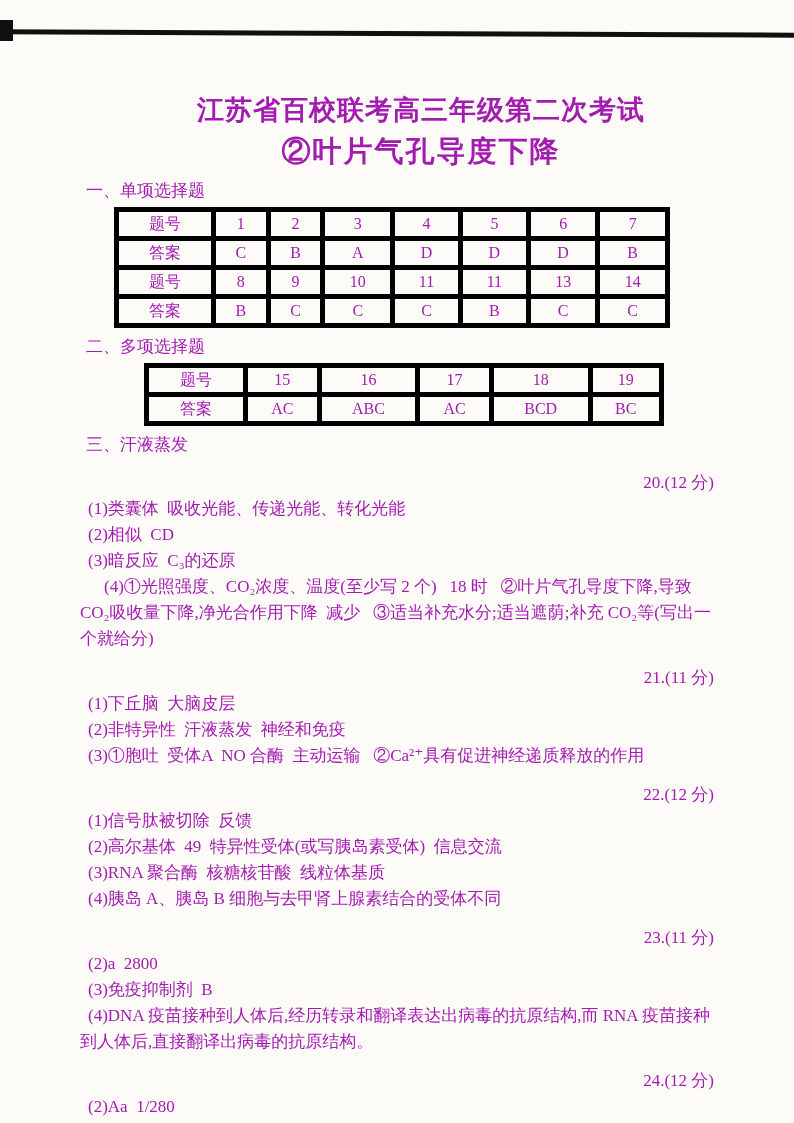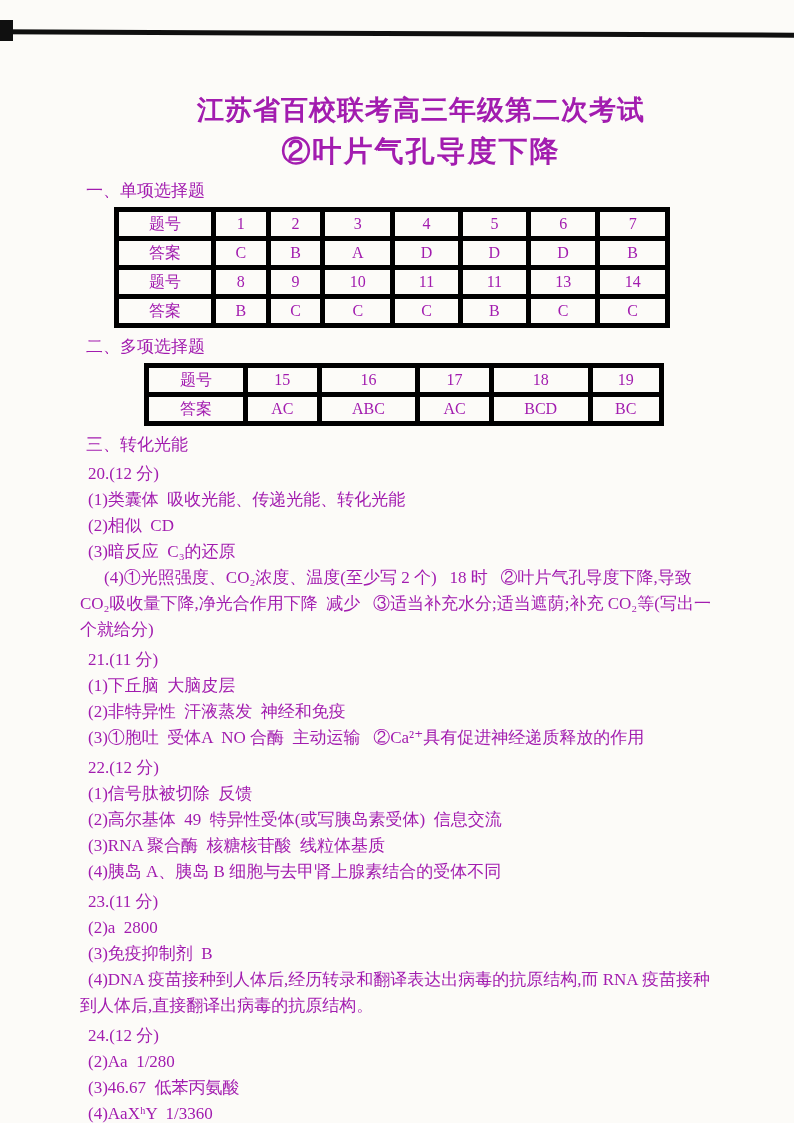--- a/index.html
+++ b/index.html
@@ -37,21 +37,21 @@
   table.tbl1 { margin-left:34px; width:556px; }
   table.tbl1 td.hd { width:88px; }
   table.tbl2 { margin-left:64px; width:520px; }
   table.tbl2 td.hd { width:90px; }
 
   .fr { margin-top:2px; }
   .fr p {
     margin:0; font-size:17px; line-height:26px;
     white-space:pre-wrap; text-indent:8px;
   }
-  .fr p.q { margin-top:4px; }
+  .fr p.q { margin-top:13px;text-align:right; }
   .fr p.i24 { text-indent:24px; }
 </style>
 </head>
 <body>
 
 <div class="page">
   <div class="top-scan-line"></div>
   <div class="corner-mark"></div>
 
   <div class="content">
@@ -124,21 +124,21 @@
         <td class="hd">答案</td>
         <td>AC</td>
         <td>ABC</td>
         <td>AC</td>
         <td>BCD</td>
         <td>BC</td>
       </tr>
     </tbody>
       </table>
 
-    <div class="sec-heading">三、转化光能</div>
+    <div class="sec-heading">三、汗液蒸发</div>
 
     <div class="fr">
       <p class="q">20.(12 分)</p>
       <p>(1)类囊体  吸收光能、传递光能、转化光能</p>
       <p>(2)相似  CD</p>
       <p>(3)暗反应  C₃的还原</p>
       <p class="i24">(4)①光照强度、CO₂浓度、温度(至少写 2 个)   18 时   ②叶片气孔导度下降,导致 CO₂吸收量下降,净光合作用下降  减少   ③适当补充水分;适当遮荫;补充 CO₂等(写出一个就给分)</p>
       <p class="q">21.(11 分)</p>
       <p>(1)下丘脑  大脑皮层</p>
       <p>(2)非特异性  汗液蒸发  神经和免疫</p>

